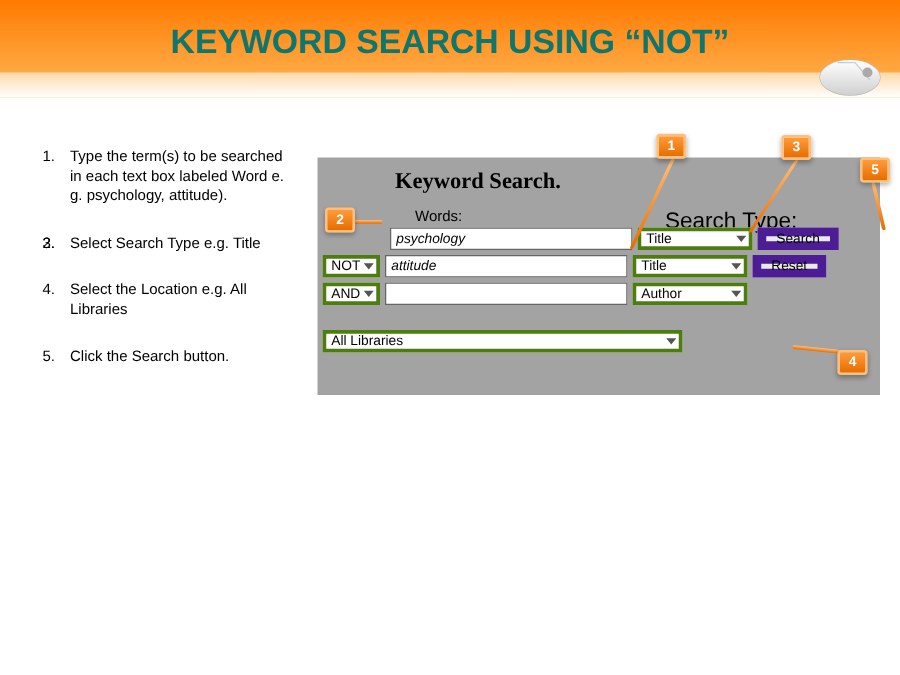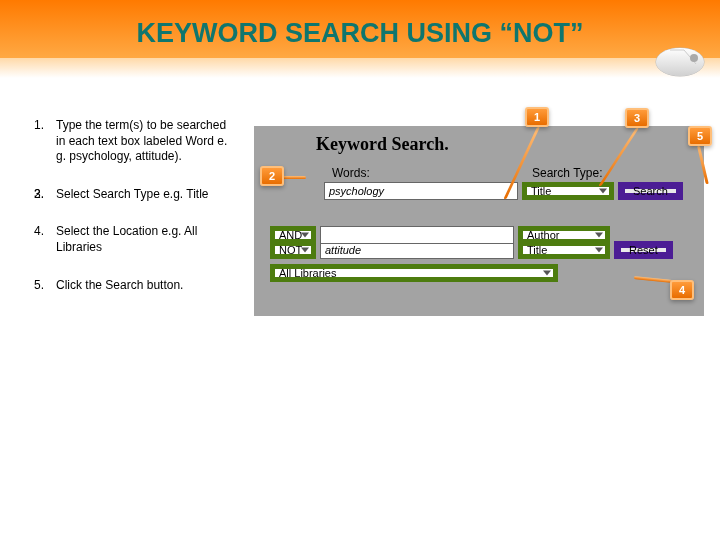--- a/index.html
+++ b/index.html
@@ -71,40 +71,40 @@
     position: absolute;
     left: 62px;
     top: 8px;
     font-family: Georgia, serif;
     font-size: 18px;
     font-weight: bold;
     color: #000;
   }
   .row {
     position: absolute;
-    left: 16px;
+    left: 4px;
     display: flex;
     align-items: flex-start;
     gap: 4px;
   }
   .lbl-words {
     position: absolute;
     left: 78px;
     top: 40px;
     font-size: 12px;
   }
   .lbl-stype {
     position: absolute;
     left: 278px;
     top: 40px;
-    font-size: 12px;
+    font-size: 18px;
   }
   .select {
     background: #fff;
-    border: 5px solid #4d7c0f;
+    border: 3px solid #4d7c0f;
     font-size: 11px;
     height: 18px;
     display: inline-flex;
     align-items: center;
     padding: 0 14px 0 4px;
     position: relative;
   }
   .select::after {
     content: "";
     position: absolute;
@@ -160,21 +160,21 @@
     background: linear-gradient(to bottom, #ffbf7a, #e86d00);
     z-index: 25;
     border-radius: 2px;
   }
   .cn1 { left: 537px; top: 127px; width: 3px; height: 72px; transform: skewX(-25deg); transform-origin: top; }
   .cn2 { left: 282px; top: 176px; width: 24px; height: 3px; }
   .cn3 { left: 636px; top: 128px; width: 3px; height: 58px; transform: skewX(-33deg); transform-origin: top; }
   .cn4 { left: 634px; top: 278px; width: 38px; height: 3px; transform: skewY(6deg); }
   .cn5 { left: 697px; top: 146px; width: 3px; height: 38px; transform: skewX(13deg); transform-origin: top; }
   .row1 { top: 56px; }
-  .row2 { top: 78px; margin-top: 37px; }
+  .row2 { top: 78px; }
   .row3 { top: 100px; }
   .row4 { top: 138px; }
   .conn-sel { width: 46px; }
   .word-txt { width: 194px; }
   .stype-sel { width: 92px; }
   .loc-sel { width: 288px; }
 </style>
 </head>
 <body>
 

